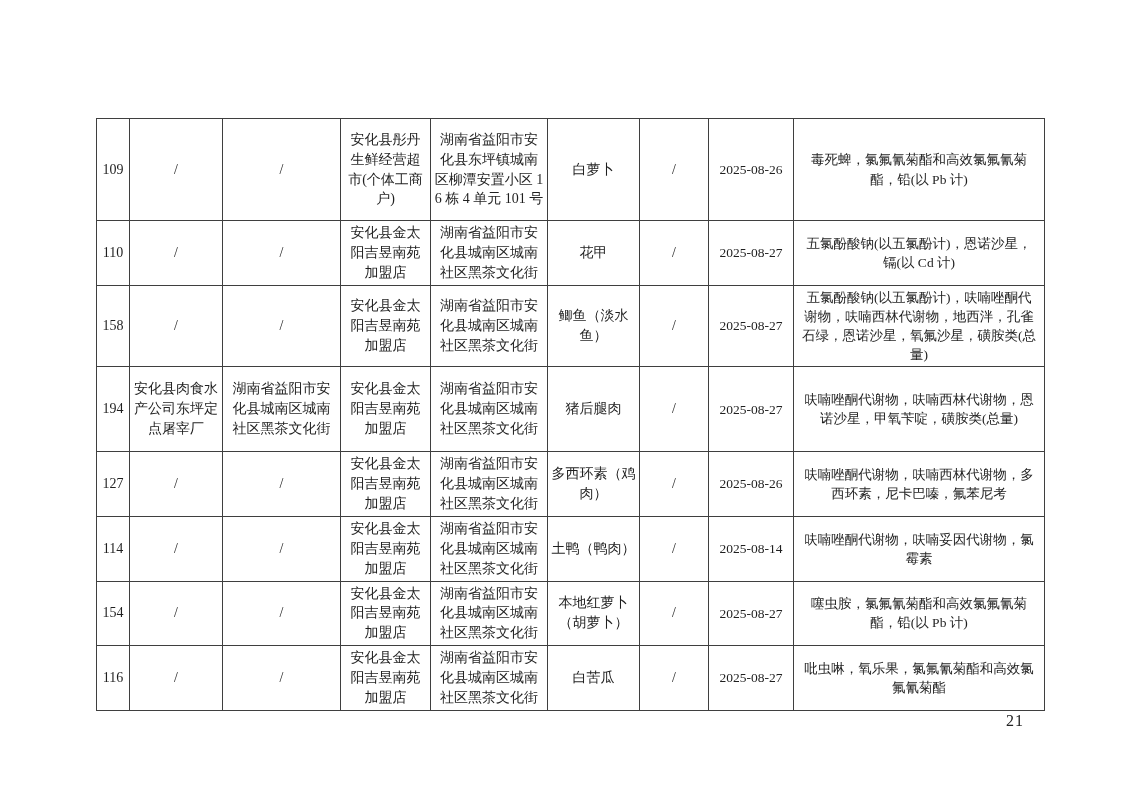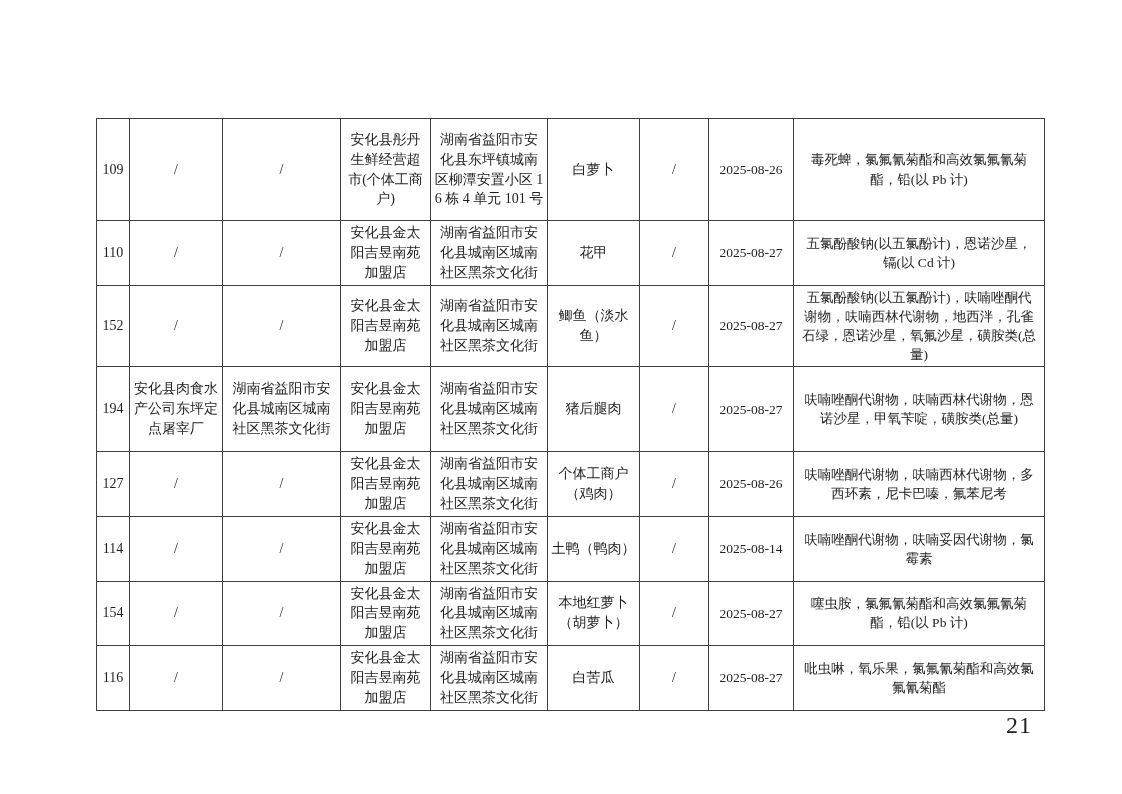--- a/index.html
+++ b/index.html
@@ -34,21 +34,21 @@
   #table-body tr:nth-child(2){height:60px;}
   #table-body tr:nth-child(3){height:58px;}
   #table-body tr:nth-child(4){height:85px;}
   #table-body tr:nth-child(5){height:60px;}
   #table-body tr:nth-child(6){height:59px;}
   #table-body tr:nth-child(7){height:59px;}
   #table-body tr:nth-child(8){height:60px;}
   .page-number{
     position:absolute;
     left:1006px;top:712px;
-    font-size:24px;
+    font-size:16px;
     color:#222222;
     letter-spacing:1px;
   }
 </style>
 </head>
 <body>
 
 <div class="page">
 
   <table class="insp">
@@ -80,21 +80,21 @@
       <td>/</td>
       <td>/</td>
       <td>安化县金太阳吉昱南苑加盟店</td>
       <td>湖南省益阳市安化县城南区城南社区黑茶文化街</td>
       <td>花甲</td>
       <td>/</td>
       <td class="date">2025-08-27</td>
       <td class="items">五氯酚酸钠(以五氯酚计)，恩诺沙星，镉(以 Cd 计)</td>
     </tr>
         <tr>
-      <td>152</td>
+      <td>158</td>
       <td>/</td>
       <td>/</td>
       <td>安化县金太阳吉昱南苑加盟店</td>
       <td>湖南省益阳市安化县城南区城南社区黑茶文化街</td>
       <td>鲫鱼（淡水鱼）</td>
       <td>/</td>
       <td class="date">2025-08-27</td>
       <td class="items">五氯酚酸钠(以五氯酚计)，呋喃唑酮代谢物，呋喃西林代谢物，地西泮，孔雀石绿，恩诺沙星，氧氟沙星，磺胺类(总量)</td>
     </tr>
         <tr>
@@ -107,21 +107,21 @@
       <td>/</td>
       <td class="date">2025-08-27</td>
       <td class="items">呋喃唑酮代谢物，呋喃西林代谢物，恩诺沙星，甲氧苄啶，磺胺类(总量)</td>
     </tr>
         <tr>
       <td>127</td>
       <td>/</td>
       <td>/</td>
       <td>安化县金太阳吉昱南苑加盟店</td>
       <td>湖南省益阳市安化县城南区城南社区黑茶文化街</td>
-      <td>个体工商户（鸡肉）</td>
+      <td>多西环素（鸡肉）</td>
       <td>/</td>
       <td class="date">2025-08-26</td>
       <td class="items">呋喃唑酮代谢物，呋喃西林代谢物，多西环素，尼卡巴嗪，氟苯尼考</td>
     </tr>
         <tr>
       <td>114</td>
       <td>/</td>
       <td>/</td>
       <td>安化县金太阳吉昱南苑加盟店</td>
       <td>湖南省益阳市安化县城南区城南社区黑茶文化街</td>

